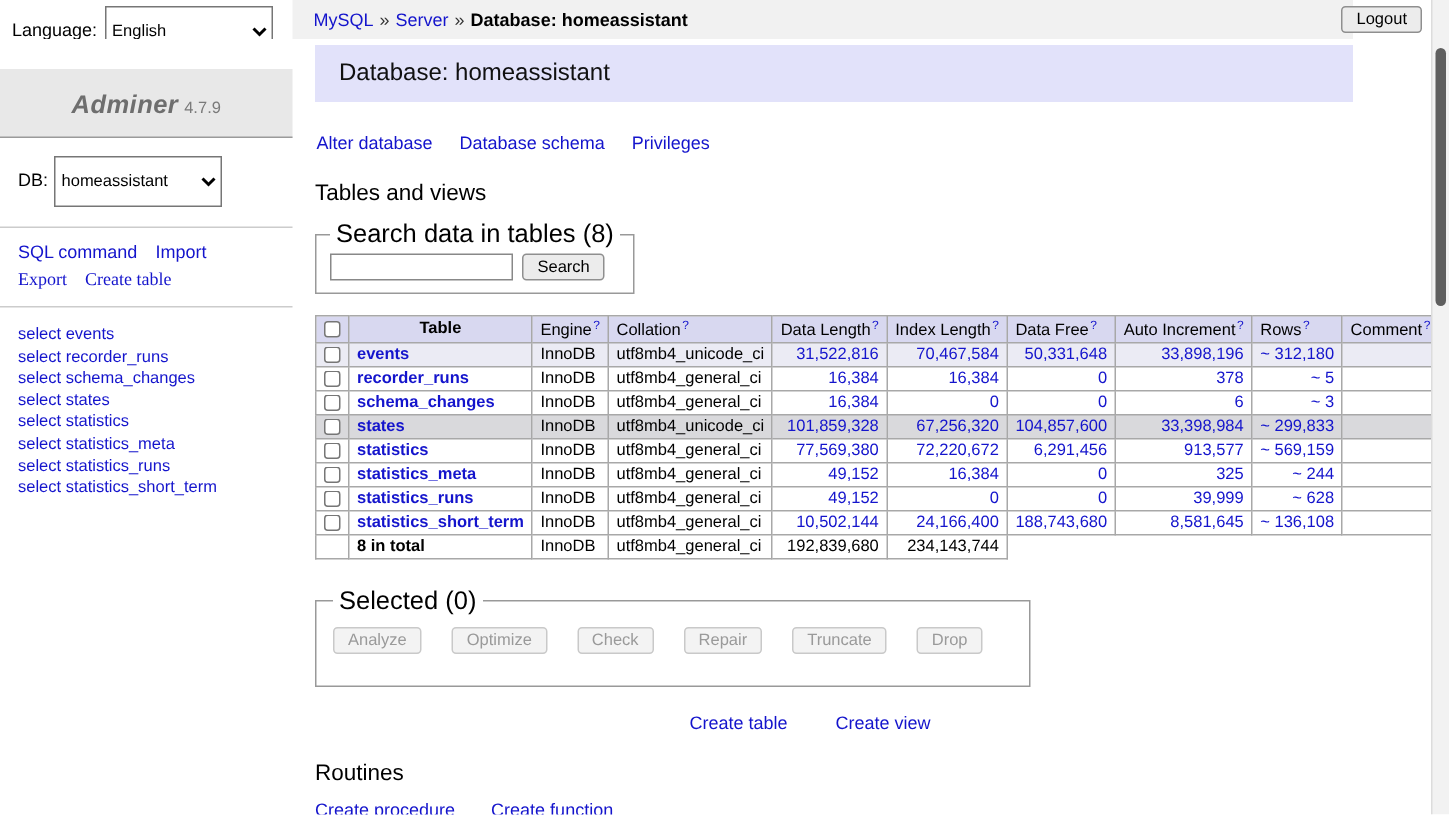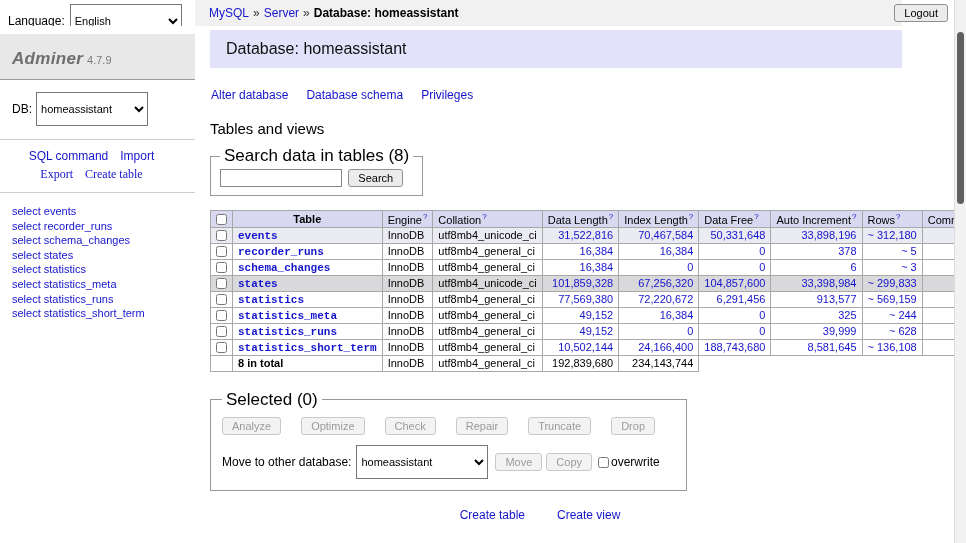--- a/index.html
+++ b/index.html
@@ -27,28 +27,28 @@
   .crumbbar {
     position:absolute; left:195px; top:0; width:707px; height:26px;
     background:var(--breadcrumb-bg,#f1f1f1); padding:6px 0 0 14px; font-size:12px;
   }
   .crumbbar .sep { margin:0 4px; color:#333; }
   .logout-btn { position:absolute; right:18px; top:4px; }
 
   
   .sidebar { position:absolute; top:26px; left:0; width:195px; bottom:0; background:#fff; }
   .sidebar h1 {
-    margin:8px 0 0; padding:8px 12px 9px;
-    background:var(--sidebar-head-bg,#e8e8e8); border-bottom:1px solid #9a9a9a;
+    margin:20px 0 0; padding:8px 12px 9px;
+    background:var(--sidebar-head-bg,#e8e8e8); border-bottom:1px solid #9a9a9a;text-align:center;
   }
   .brand { font-style:italic; font-size:17px; font-weight:600; color:#6e6e6e; letter-spacing:.3px; }
   .ver { font-size:11px; color:#7a7a7a; margin-left:4px; font-weight:400; }
   .db-row { padding:12px 12px 13px; border-bottom:1px solid #ccc; }
   .db-row select { width:112px; margin-left:4px; }
-  .actions-block { padding:9px 12px 10px; border-bottom:1px solid #ccc;text-align:center; }
+  .actions-block { padding:9px 12px 10px; border-bottom:1px solid #ccc; }
   .actions-block p { margin:0 0 4px; }
   .actions-block p:last-child { margin-bottom:0;font-family:Liberation Serif, serif; }
   .actions-block a { margin-right:12px; }
   .table-links { padding:11px 12px; }
   .table-links a { display:block; line-height:14.6px; font-size:11px; }
 
   
   .main { position:absolute; left:210px; top:26px; width:692px; }
   .main h2 {
     margin:4px 0 0; background:var(--title-bg,#e2e2fa);
@@ -64,21 +64,21 @@
   .search-fs input[type=text] { width:122px; height:18px; border:1px solid #888; font-size:11px; padding:1px 4px; }
   .search-fs button { margin-left:3px; }
 
   table.tables { border-collapse:collapse; font-size:11px; margin-top:2px; }
   .tables th, .tables td { border:1px solid #a8a8a8; padding:1px 5px; height:16px; white-space:nowrap; }
   .tables thead th, .tables thead td { background:var(--thead-bg,#d8d8f0); }
   .tables thead th { font-weight:700; text-align:center; }
   .tables thead td { font-weight:400; text-align:left; }
   .tables sup { color:var(--link-blue,#1414cc); font-size:8px; margin-left:1px; }
   .tables td.check { text-align:center; padding:0 3px; }
-  .tables td.name a { font-weight:700;font-family:Liberation Mono, monospace; }
+  .tables td.name a { font-weight:700; }
   .tables td.num { text-align:right; }
   .tables tbody tr:nth-child(1) { background:#ebebf4; }
   .tables tbody tr:nth-child(4) { background:#d9d9dc; }
   .tables tfoot td { color:#000; background:#fff; }
   .tables tfoot td.total-name { font-weight:700; }
 
   .sel-fs { display:inline-block; margin-top:18px; padding:4px 11px 11px; }
   .btn-row { margin:3px 0 10px; }
   .btn-row button { margin-right:20px; }
   .move-row { margin:0; font-size:12px; }
@@ -274,23 +274,20 @@
           <td>utf8mb4_general_ci</td>
           <td class="num">192,839,680</td>
           <td class="num">234,143,744</td>
         </tr>
       </tfoot>
   </table>
 
   <fieldset class="sel-fs">
     <legend>Selected (0)</legend>
     <p class="btn-row" id="sel-buttons"><button disabled="">Analyze</button><button disabled="">Optimize</button><button disabled="">Check</button><button disabled="">Repair</button><button disabled="">Truncate</button><button disabled="">Drop</button></p>
-    <p class="move-row">
-      <span>Move to other database:</span><select><option>homeassistant</option></select><button disabled="">Move</button><button disabled="">Copy</button><input type="checkbox" id="overwrite-cb" style=""><label for="overwrite-cb">overwrite</label>
-    </p>
   </fieldset>
 
   <p class="create-links" id="create-links"><a>Create table</a><a>Create view</a></p>
   <h3>Routines</h3>
   <p class="routine-links" id="routine-links"><a>Create procedure</a><a>Create function</a></p>
   
 </div>
 
 <div class="vscroll">
   <div class="thumb"></div>

